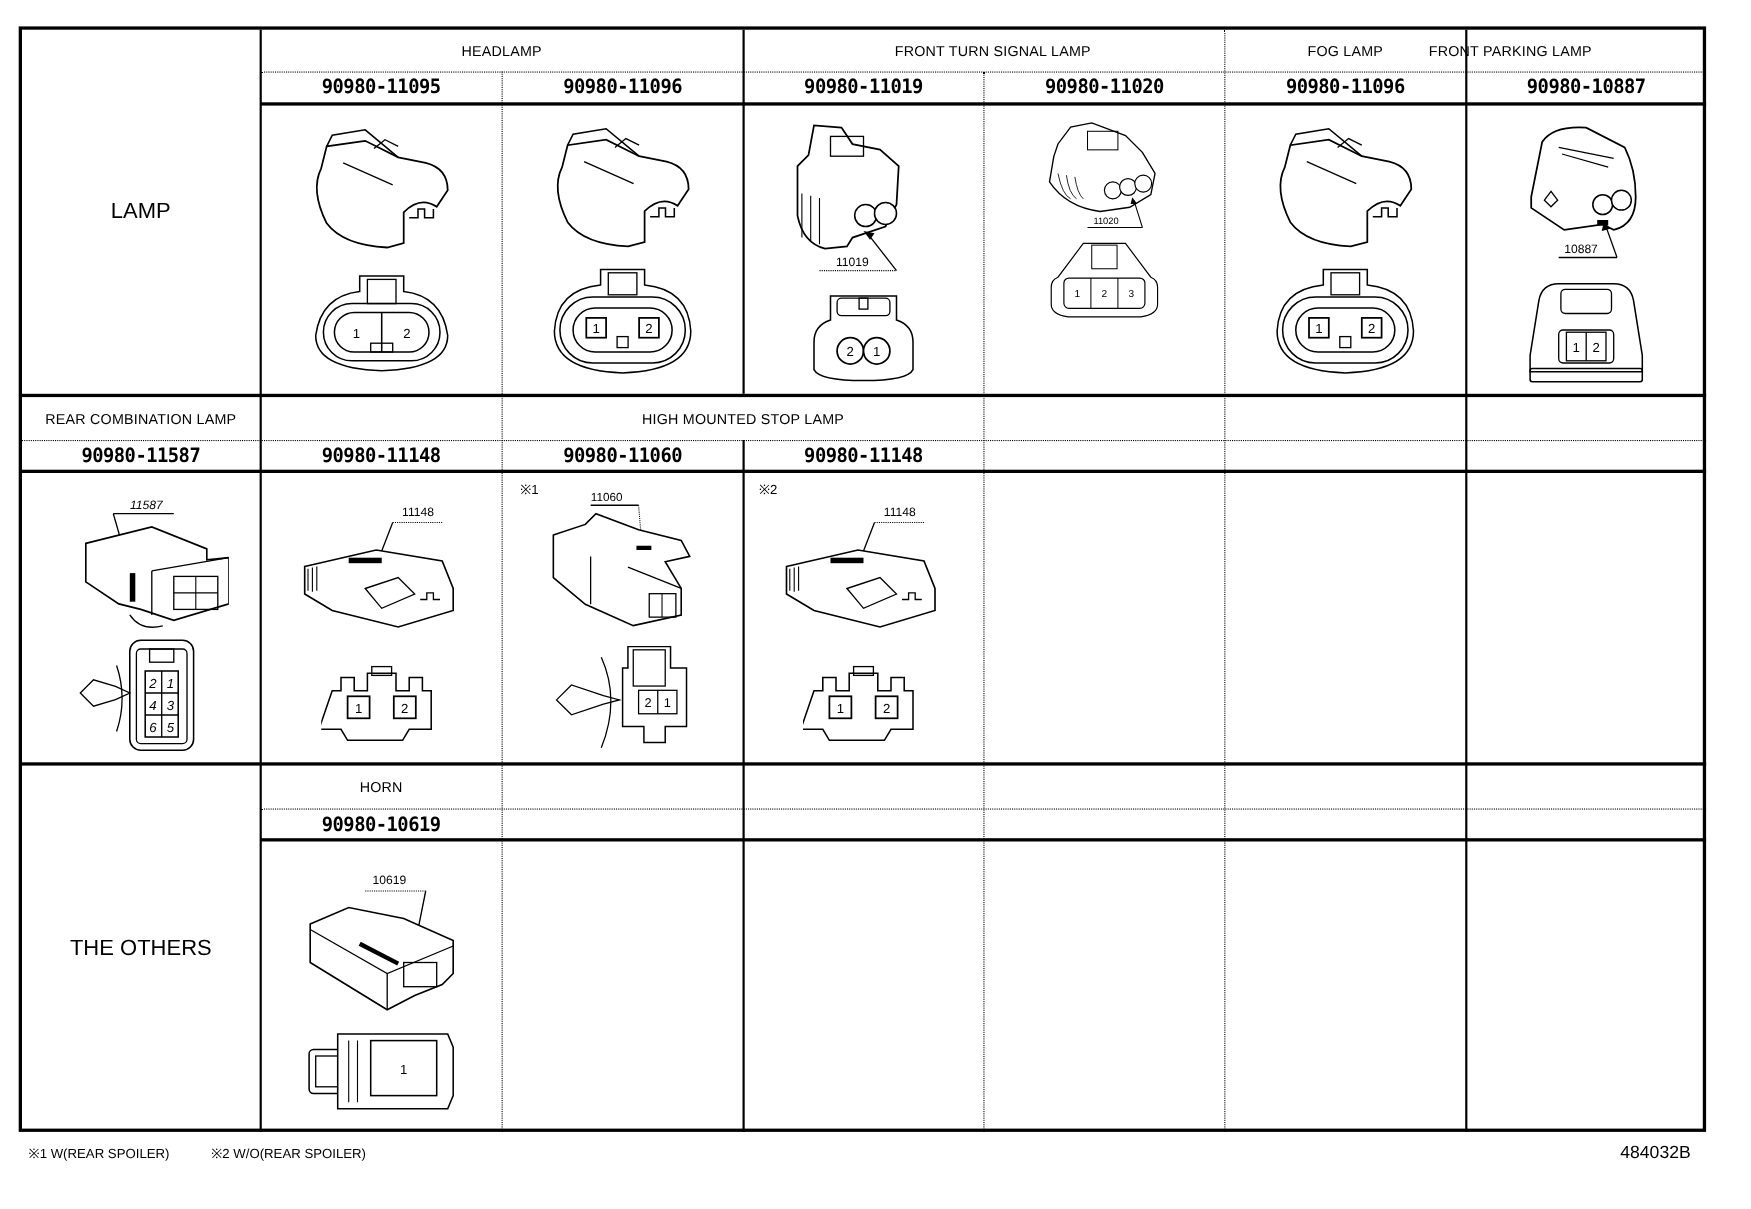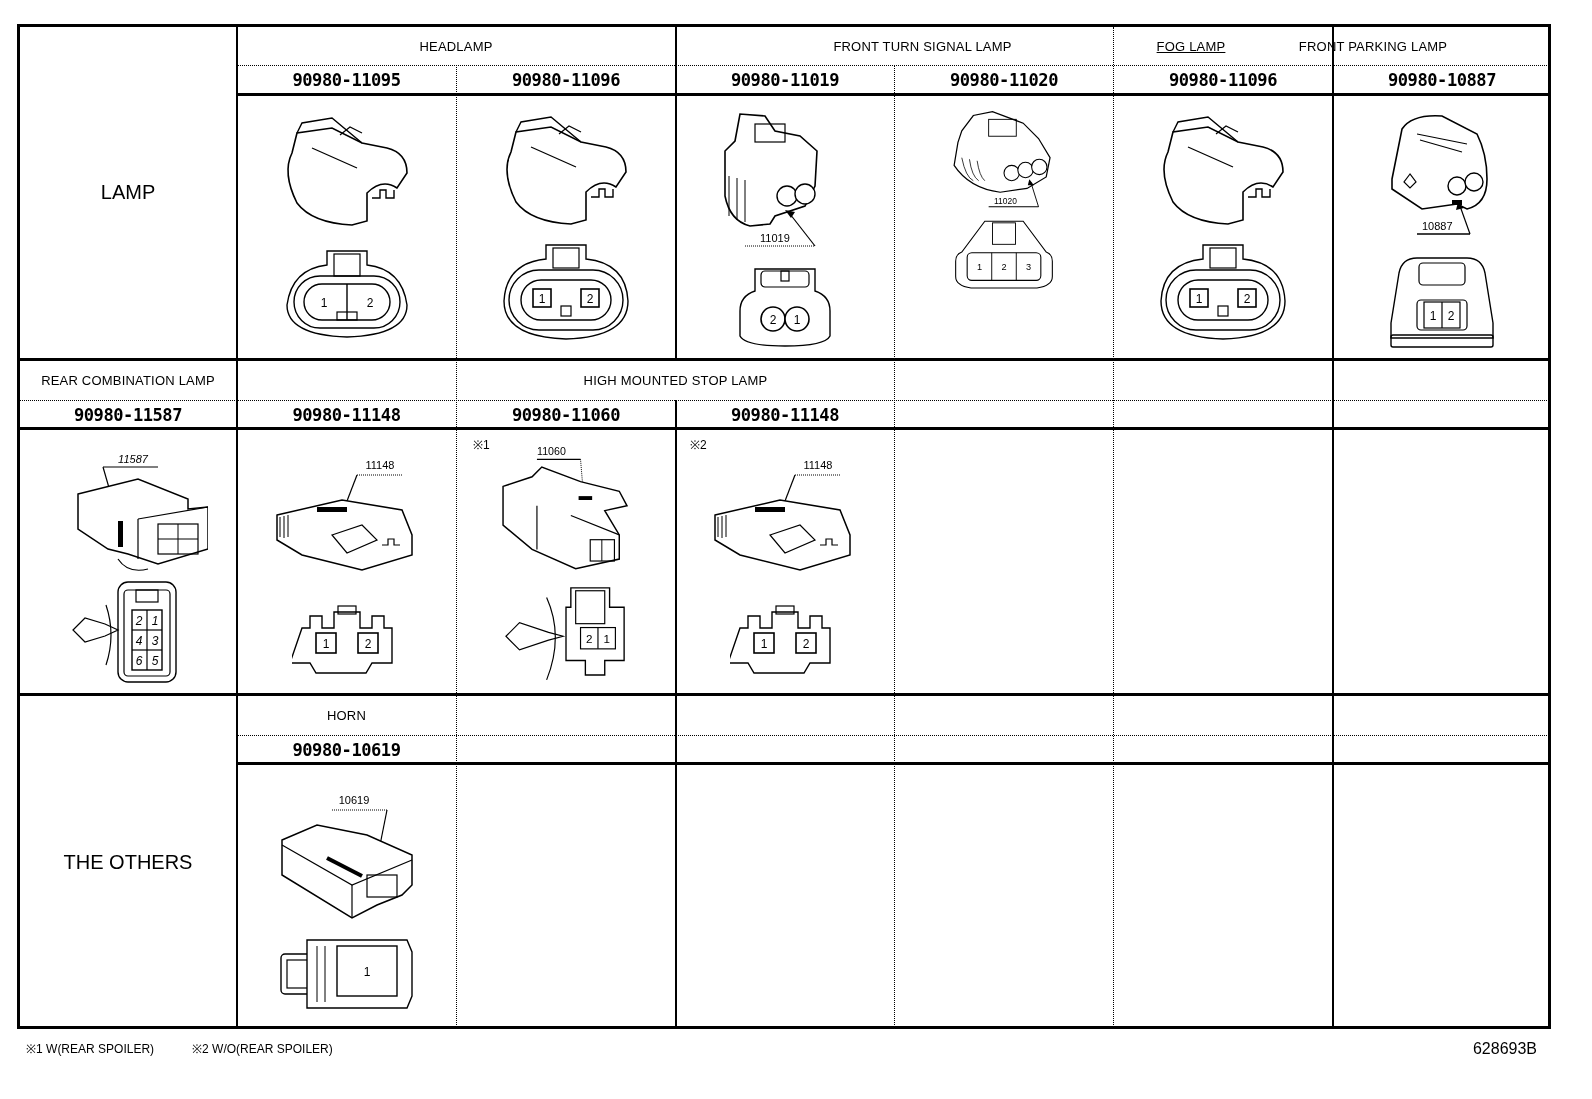--- a/index.html
+++ b/index.html
@@ -47,22 +47,22 @@
   <div class="vl dot" style="left:436px;  top:331px; height:671px;"></div>
   <div class="vl solid" style="left:655px;  top:0;     height:331px;"></div>
   <div class="vl solid" style="left:655px;  top:373px; height:629px;"></div>
   <div class="vl dot" style="left:874px;  top:38px;  height:964px;"></div>
   <div class="vl dot" style="left:1093px; top:0;     height:1002px;"></div>
   <div class="vl solid" style="left:1312px; top:0;     height:1002px;"></div>
 
   <div class="cell cat" style="left:0; top:0; width:216px; height:331px;">LAMP</div>
 
   <div class="cell title" style="left:217px;  top:0; width:438px; height:38px;">HEADLAMP</div>
-  <div class="cell title" style="left:684px;  top:0; width:437px; height:38px;text-align:right;">FRONT TURN SIGNAL LAMP</div>
-  <div class="cell title" style="left:1062px; top:0; width:218px; height:38px;text-decoration:underline;">FOG LAMP</div>
+  <div class="cell title" style="left:664px;  top:0; width:437px; height:38px;text-align:right;">FRONT TURN SIGNAL LAMP</div>
+  <div class="cell title" style="left:1094px; top:0; width:218px; height:38px;">FOG LAMP</div>
   <div class="cell title" style="left:1244px; top:0; width:218px; height:38px;">FRONT PARKING LAMP</div>
 
   <div class="cell pn" style="left:217px;  top:39px; width:219px; height:27px;">90980-11095</div>
   <div class="cell pn" style="left:437px;  top:39px; width:218px; height:27px;">90980-11096</div>
   <div class="cell pn" style="left:656px;  top:39px; width:218px; height:27px;">90980-11019</div>
   <div class="cell pn" style="left:875px;  top:39px; width:218px; height:27px;">90980-11020</div>
   <div class="cell pn" style="left:1094px; top:39px; width:218px; height:27px;">90980-11096</div>
   <div class="cell pn" style="left:1313px; top:39px; width:218px; height:27px;">90980-10887</div>
 
   <div class="draw" style="left:217px; top:69px; width:219px; height:262px;">
@@ -333,13 +333,13 @@
       <line x1="40" y1="12" x2="40" y2="68" stroke="#000" stroke-width="1"></line>
       <line x1="48" y1="12" x2="48" y2="68" stroke="#000" stroke-width="1"></line>
       <text x="90" y="42" font-size="12" text-anchor="middle">1</text>
     </svg>
   </div>
 
 </div>
 
 <div class="footer" style="left:26px;">※1 W(REAR SPOILER)</div>
 <div class="footer" style="left:192px;">※2 W/O(REAR SPOILER)</div>
-<div class="code">628693B</div>
+<div class="code">484032B</div>
 
 </body></html>

